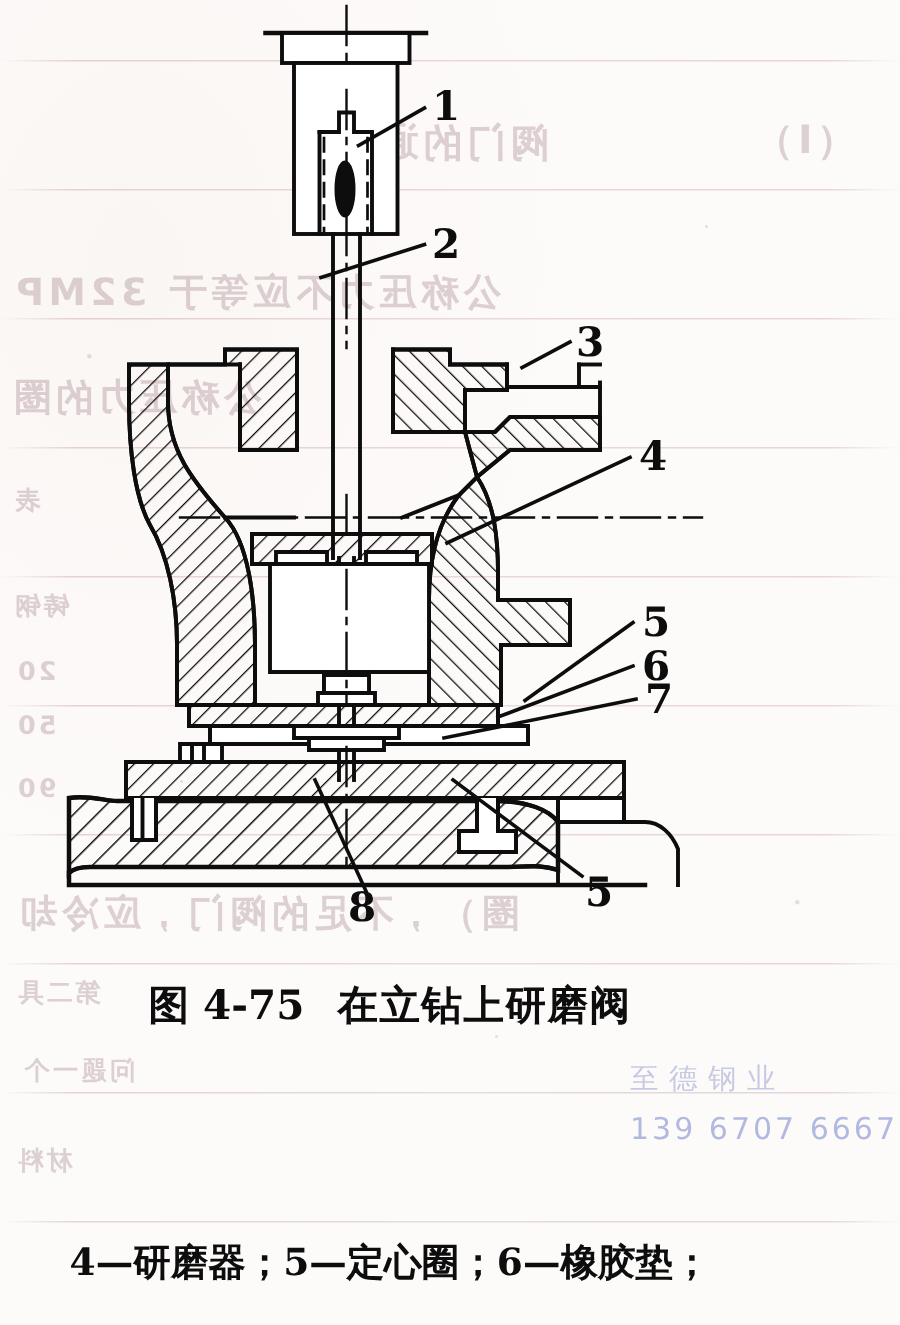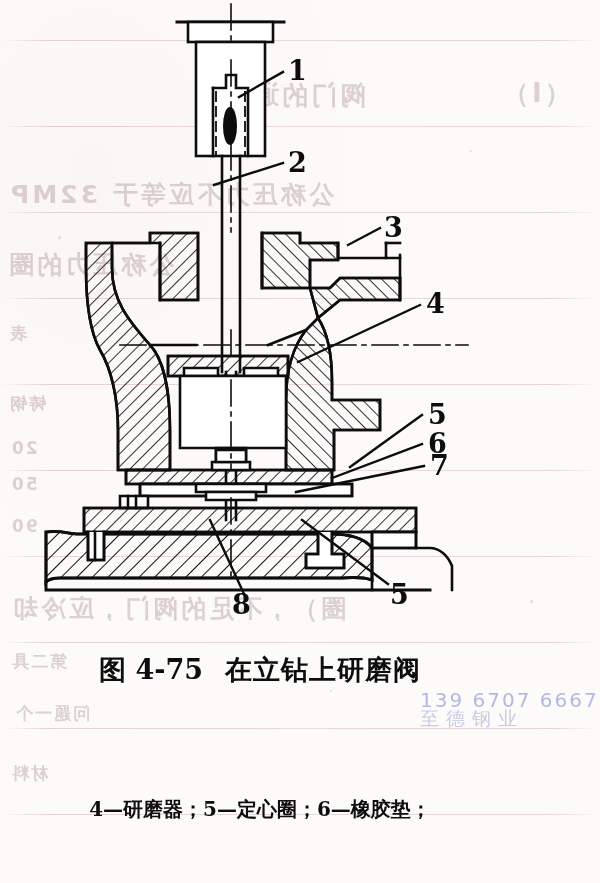--- a/index.html
+++ b/index.html
@@ -41,41 +41,41 @@
   
   .wm{
     position:absolute;white-space:nowrap;user-select:none;
     font-family:"DejaVu Sans","Liberation Sans",sans-serif;
   }
   .wm-cn{
     left:420px;top:706px;font-size:19px;letter-spacing:7px;
     color:rgba(120,130,190,.40);
   }
   .wm-num{
-    left:420px;top:688px;font-size:20px;letter-spacing:2px;
+    left:420px;top:740px;font-size:20px;letter-spacing:2px;
     color:rgba(110,125,200,.52);
   }
 
   
   #drawing{position:absolute;left:0;top:0;width:600px;height:640px;}
 
   
   .caption{
     position:absolute;left:0;width:520px;text-align:center;
     color:#0d0d0d;
     font-family:"DejaVu Serif","Liberation Serif",serif;
     font-weight:700;
     white-space:nowrap;
   }
   .cap-l1{top:652px;font-size:27px;letter-spacing:1px;}
   .cap-l1 .num{font-family:"DejaVu Serif","Liberation Serif",serif;letter-spacing:0;}
   .cap-l1 .gap{display:inline-block;width:22px;}
   .cap-l2{top:700px;font-size:27px;letter-spacing:1px;}
   .cap-l3{top:752px;font-size:25px;letter-spacing:0px;}
-  .cap-l4{top:796px;font-size:20px;letter-spacing:0px;}
+  .cap-l4{top:825px;font-size:25px;letter-spacing:0px;}
   .cap-l5{top:846px;font-size:25px;letter-spacing:0px;}
 </style>
 </head>
 <body>
 
 <div id="page">
 
   <div class="paper"></div>
 
   <div class="ruleline" style="top:40px;"></div>

